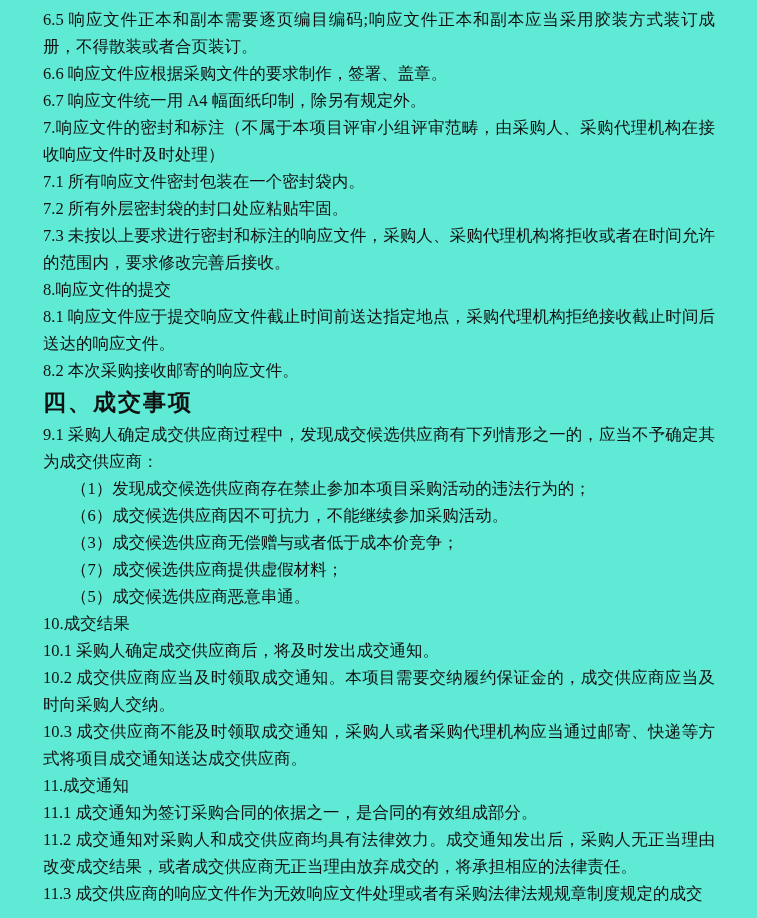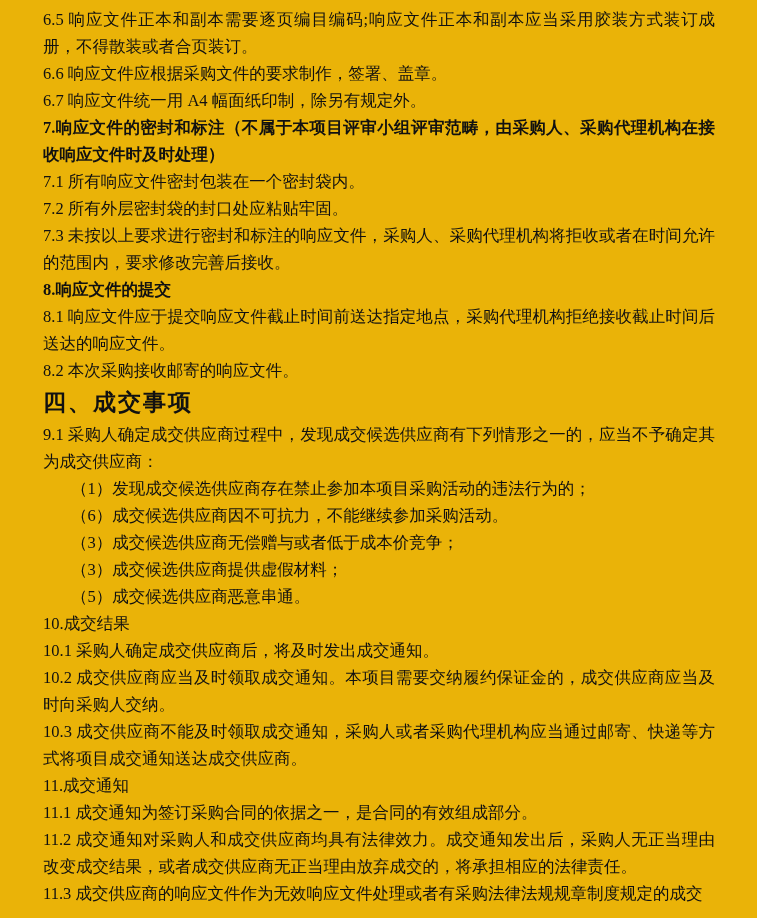--- a/index.html
+++ b/index.html
@@ -5,36 +5,36 @@
   html, body {
     margin: 0;
     padding: 0;
     background: #ffffff;
   }
   .page {
     position: relative;
     width: 757px;
     height: 918px;
     margin: 0 auto;
-    background: #eab308;
+    background: #5eead4;
     box-sizing: border-box;
     padding: 6px 42px 0 43px;
     overflow: hidden;
     font-family: "Liberation Serif", "DejaVu Serif", serif;
     color: #111111;
   }
   .doc-body p {
     margin: 0;
     font-size: 16.5px;
     line-height: 27px;
     text-align: justify;
     word-break: break-all;
   }
   .doc-body p.bold {
-    font-weight: 700;
+    font-weight: 400;
   }
   .doc-body p.list {
     padding-left: 28px;
     text-align: left;
   }
   .doc-body p.chapter {
     font-size: 23px;
     font-weight: 700;
     line-height: 33px;
     margin: 2px 0 2px 0;
@@ -55,21 +55,21 @@
       <p class="body">7.2 所有外层密封袋的封口处应粘贴牢固。</p>
       <p class="body">7.3 未按以上要求进行密封和标注的响应文件，采购人、采购代理机构将拒收或者在时间允许的范围内，要求修改完善后接收。</p>
       <p class="bold">8.响应文件的提交</p>
       <p class="body">8.1 响应文件应于提交响应文件截止时间前送达指定地点，采购代理机构拒绝接收截止时间后送达的响应文件。</p>
       <p class="body">8.2 本次采购接收邮寄的响应文件。</p>
       <p class="chapter">四、成交事项</p>
       <p class="body">9.1 采购人确定成交供应商过程中，发现成交候选供应商有下列情形之一的，应当不予确定其为成交供应商：</p>
       <p class="list">（1）发现成交候选供应商存在禁止参加本项目采购活动的违法行为的；</p>
       <p class="list">（6）成交候选供应商因不可抗力，不能继续参加采购活动。</p>
       <p class="list">（3）成交候选供应商无偿赠与或者低于成本价竞争；</p>
-      <p class="list">（3）成交候选供应商提供虚假材料；</p>
+      <p class="list">（7）成交候选供应商提供虚假材料；</p>
       <p class="list">（5）成交候选供应商恶意串通。</p>
       <p class="body">10.成交结果</p>
       <p class="body">10.1 采购人确定成交供应商后，将及时发出成交通知。</p>
       <p class="body">10.2 成交供应商应当及时领取成交通知。本项目需要交纳履约保证金的，成交供应商应当及时向采购人交纳。</p>
       <p class="body">10.3 成交供应商不能及时领取成交通知，采购人或者采购代理机构应当通过邮寄、快递等方式将项目成交通知送达成交供应商。</p>
       <p class="body">11.成交通知</p>
       <p class="body">11.1 成交通知为签订采购合同的依据之一，是合同的有效组成部分。</p>
       <p class="body">11.2 成交通知对采购人和成交供应商均具有法律效力。成交通知发出后，采购人无正当理由改变成交结果，或者成交供应商无正当理由放弃成交的，将承担相应的法律责任。</p>
       <p class="body">11.3 成交供应商的响应文件作为无效响应文件处理或者有采购法律法规规章制度规定的成交</p>
     </div>

